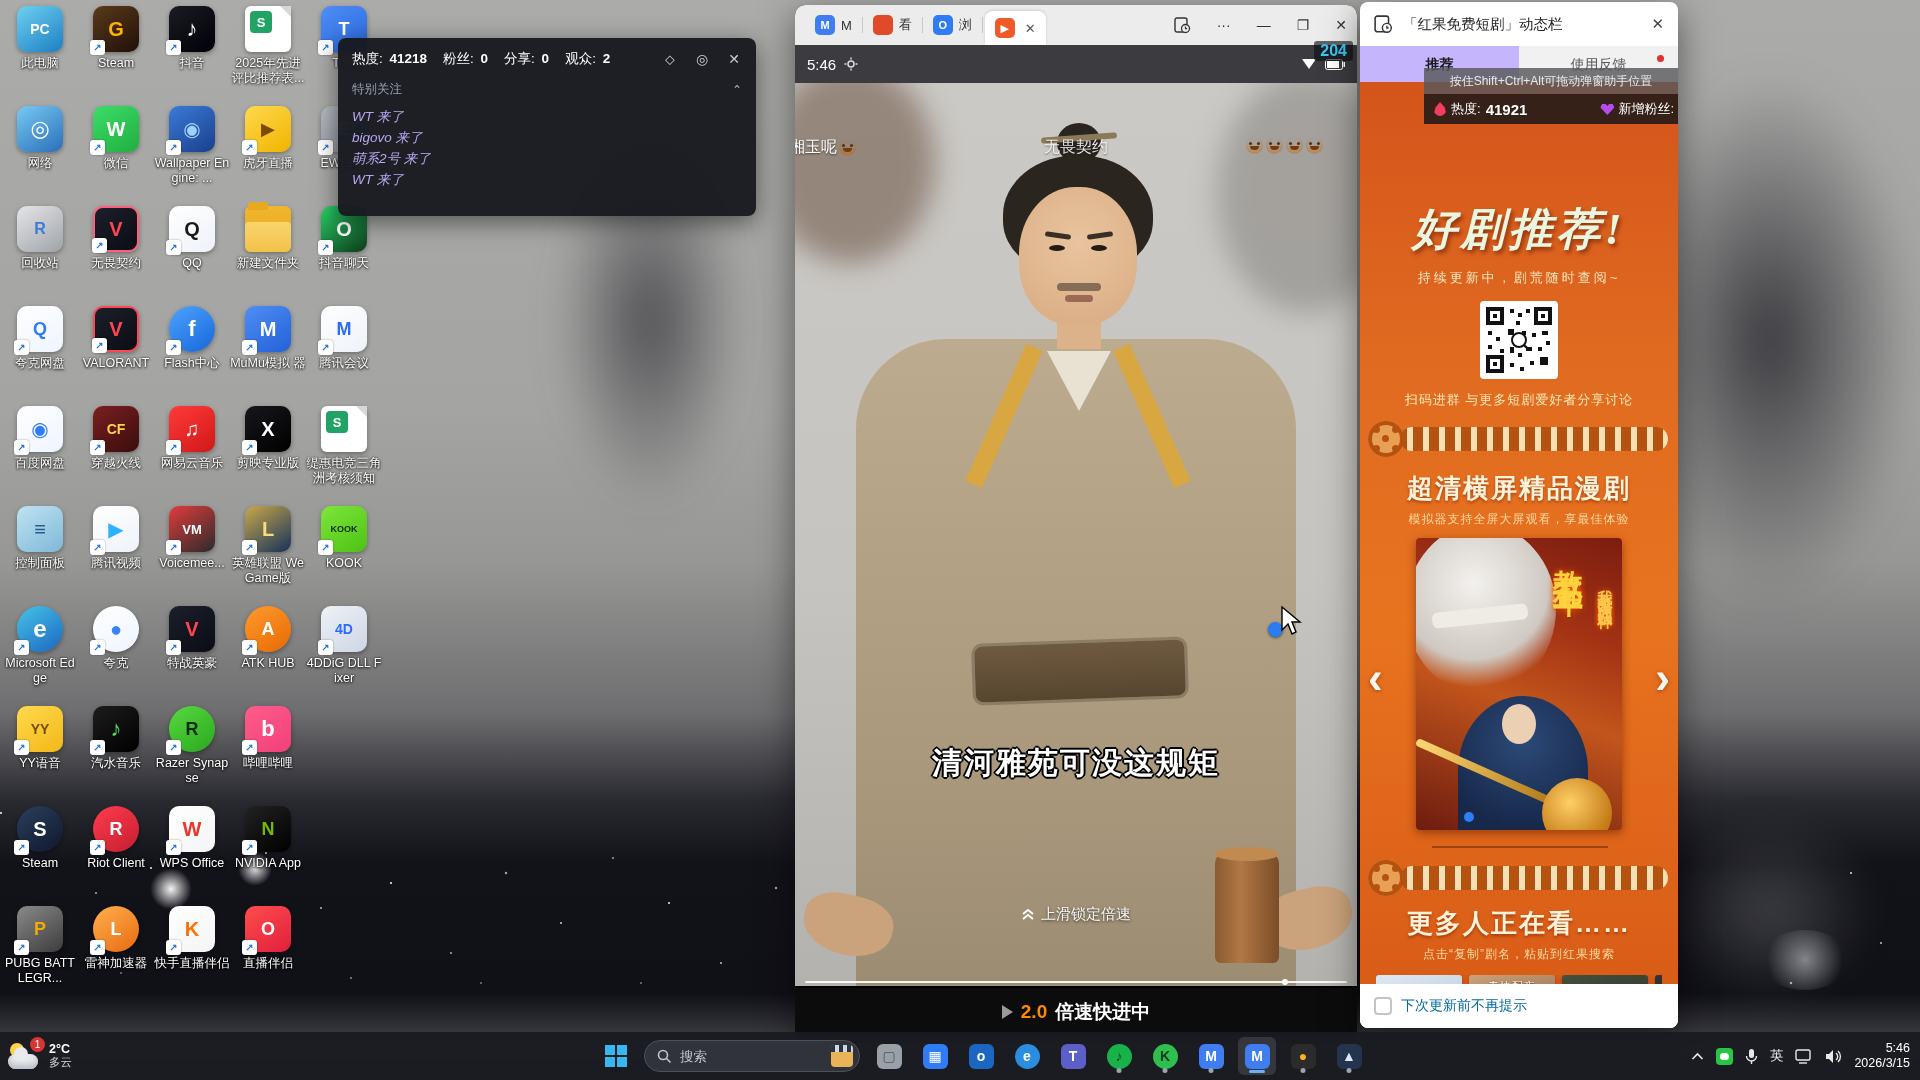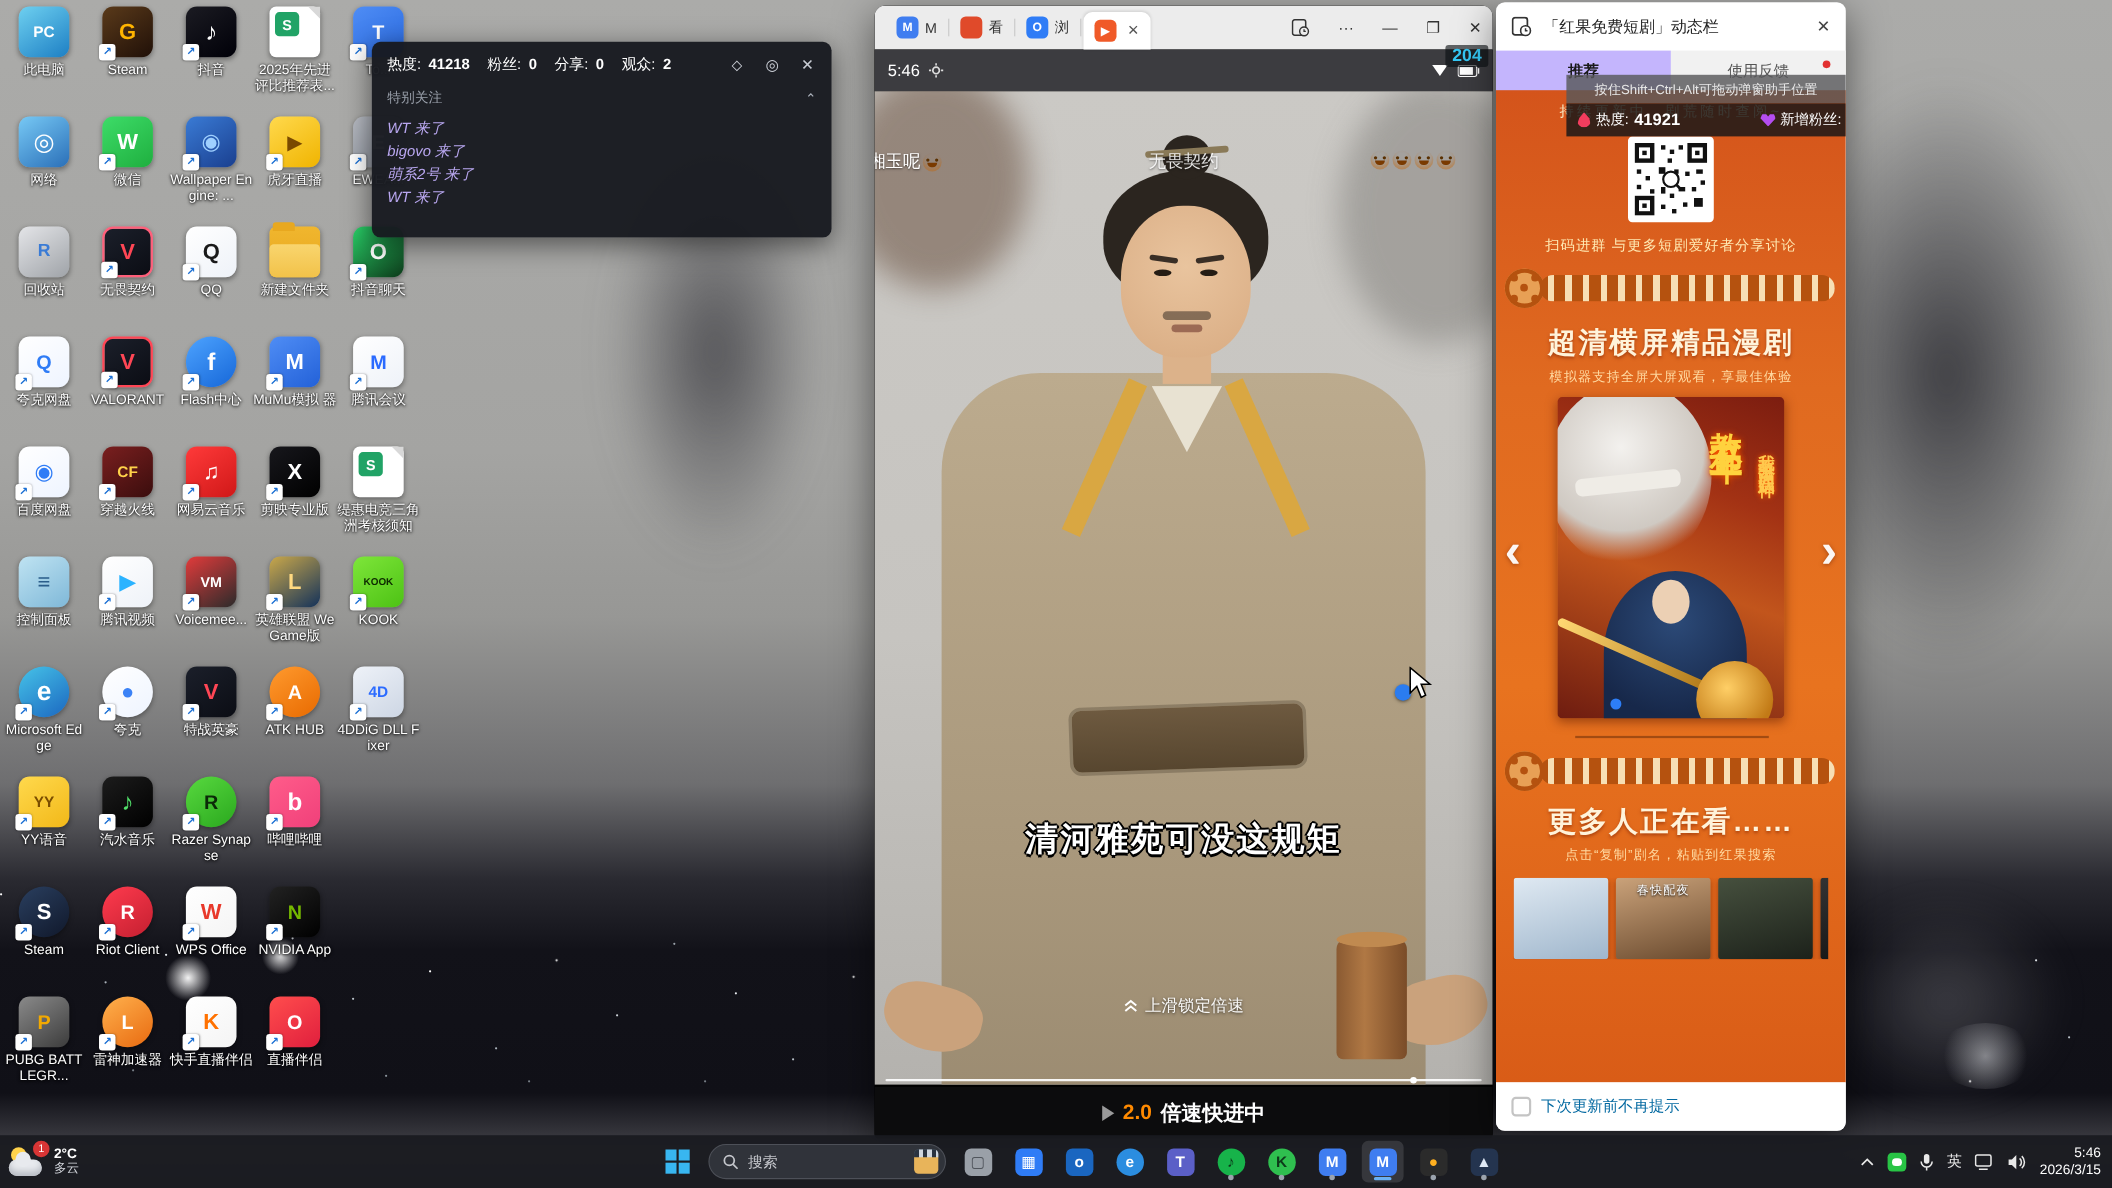--- a/index.html
+++ b/index.html
@@ -730,20 +730,21 @@
       </svg>
     <span>「红果免费短剧」动态栏</span>
     <span class="pclose">✕</span>
   </div>
   <div id="panel-tabs">
     <div class="ptab on">推荐</div>
     <div class="ptab off">使用反馈</div>
     <span id="tab-dot"></span>
   </div>
   <div id="panel-content">
+    <div id="promo-title">好剧推荐!</div>
     <div id="promo-sub">持续更新中，剧荒随时查阅~</div>
     <div id="qr">
       <svg viewBox="0 0 66 66">
         <rect x="0" y="0" width="18" height="18" fill="#111"></rect>
           <rect x="4" y="4" width="10" height="10" fill="#fff"></rect>
           <rect x="7" y="7" width="4" height="4" fill="#111"></rect>
         <rect x="48" y="0" width="18" height="18" fill="#111"></rect>
           <rect x="52" y="4" width="10" height="10" fill="#fff"></rect>
           <rect x="55" y="7" width="4" height="4" fill="#111"></rect>
         <rect x="0" y="48" width="18" height="18" fill="#111"></rect>

